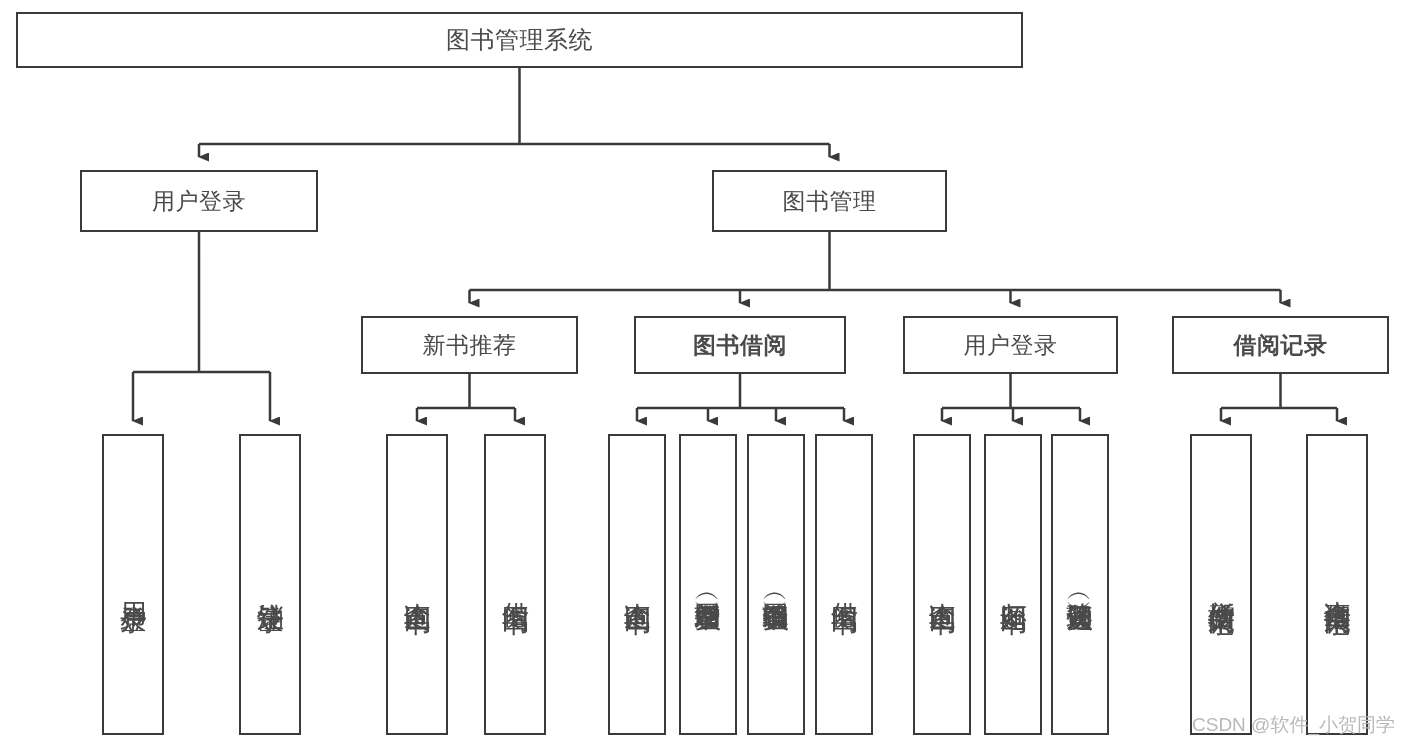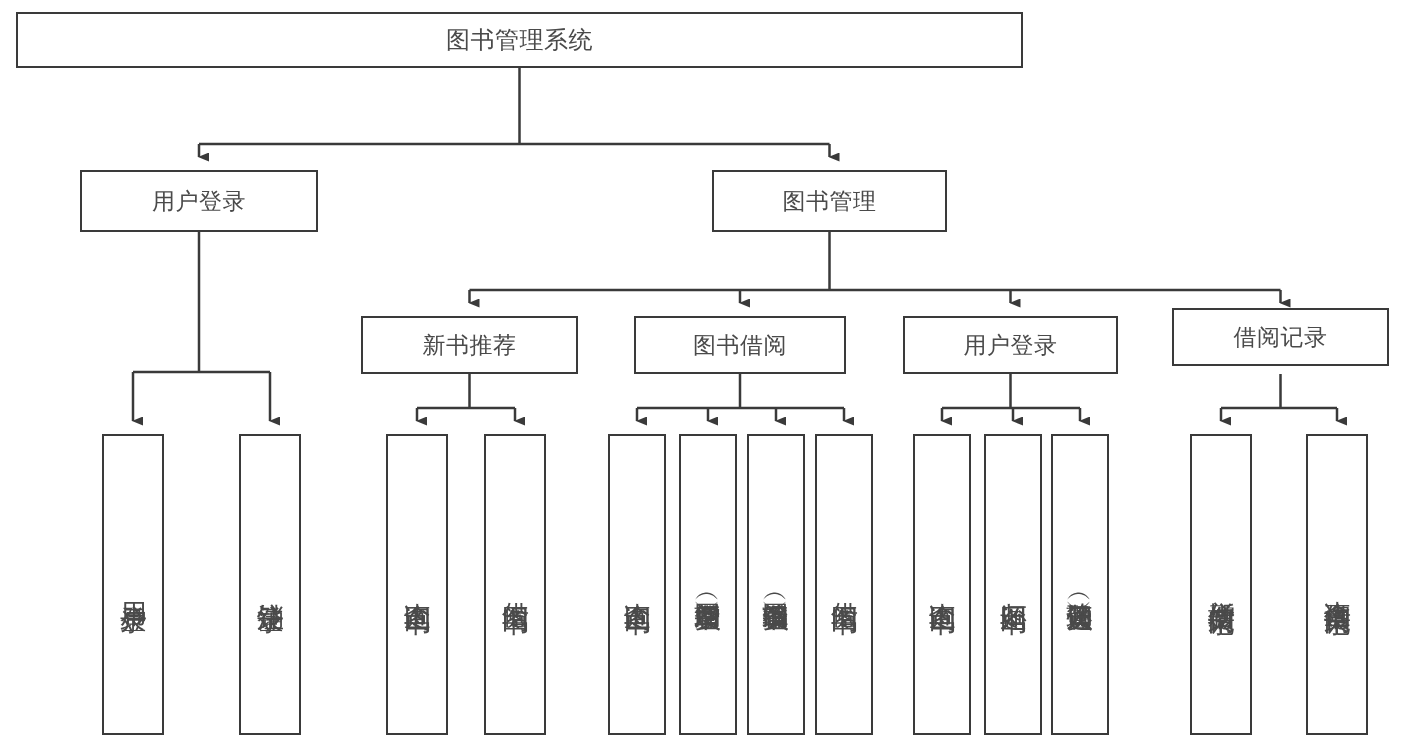--- a/index.html
+++ b/index.html
@@ -119,27 +119,27 @@
       </div>
       <div class="node horiz" style="left: 80px; top: 170px; width: 238px; height: 62px;">
         <span class="lbl">用户登录</span>
       </div>
       <div class="node horiz" style="left: 712px; top: 170px; width: 235px; height: 62px; text-align: center;">
         <span class="lbl">图书管理</span>
       </div>
       <div class="node horiz" style="left: 361px; top: 316px; width: 217px; height: 58px;">
         <span class="lbl">新书推荐</span>
       </div>
-      <div class="node horiz" style="left: 634px; top: 316px; width: 212px; height: 58px;">
+      <div class="node horiz" style="left: 634px; top: 316px; width: 212px; height: 58px; font-weight: bold;">
         <span class="lbl">图书借阅</span>
       </div>
       <div class="node horiz" style="left: 903px; top: 316px; width: 215px; height: 58px;">
         <span class="lbl">用户登录</span>
       </div>
-      <div class="node horiz" style="left: 1172px; top: 308px; width: 217px; height: 58px;">
+      <div class="node horiz" style="left: 1172px; top: 316px; width: 217px; height: 58px; font-weight: bold;">
         <span class="lbl">借阅记录</span>
       </div>
       <div class="node vert" style="left: 102px; top: 434px; width: 62px; height: 301px;">
         <span class="lbl">用户登录</span>
       </div>
       <div class="node vert" style="left: 239px; top: 434px; width: 62px; height: 301px;">
         <span class="lbl">注销登录</span>
       </div>
       <div class="node vert" style="left: 386px; top: 434px; width: 62px; height: 301px;">
         <span class="lbl">查询图书</span>
@@ -168,13 +168,14 @@
       <div class="node vert" style="left: 1051px; top: 434px; width: 58px; height: 301px;">
         <span class="lbl tight">确认归还（管理员）</span>
       </div>
       <div class="node vert" style="left: 1190px; top: 434px; width: 62px; height: 301px;">
         <span class="lbl">新增借阅记录</span>
       </div>
       <div class="node vert" style="left: 1306px; top: 434px; width: 62px; height: 301px;">
         <span class="lbl">查询借阅记录</span>
       </div>
     </div>
+  <div class="watermark" style="left: 1192px; top: 712px;">CSDN @软件_小贺同学</div>
 </div>
 
 </body></html>

